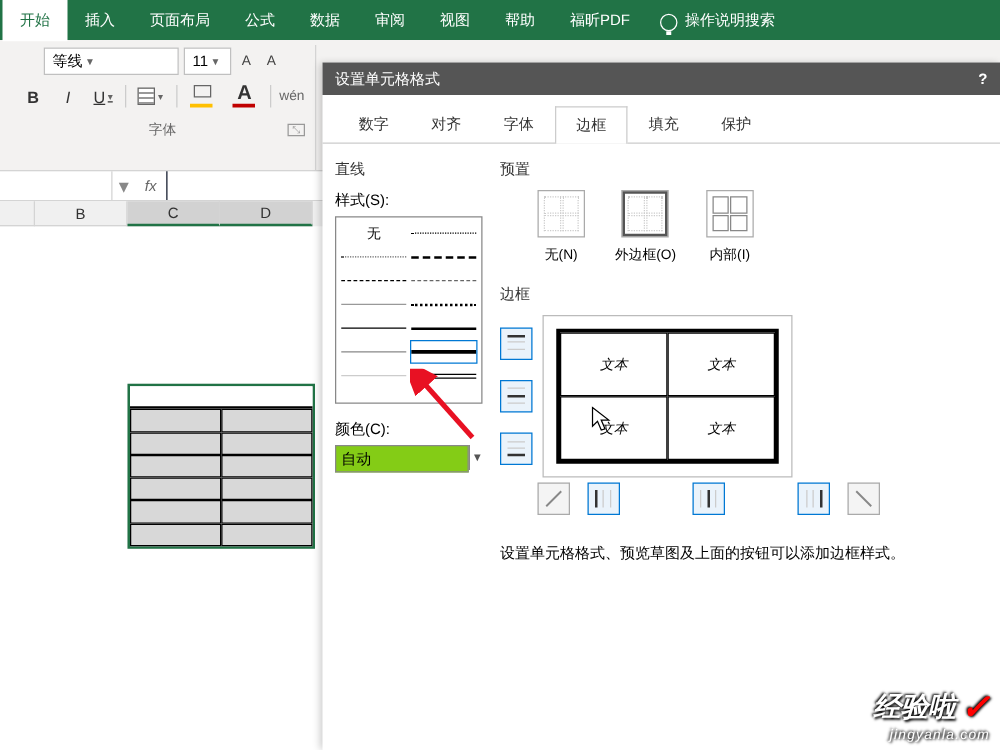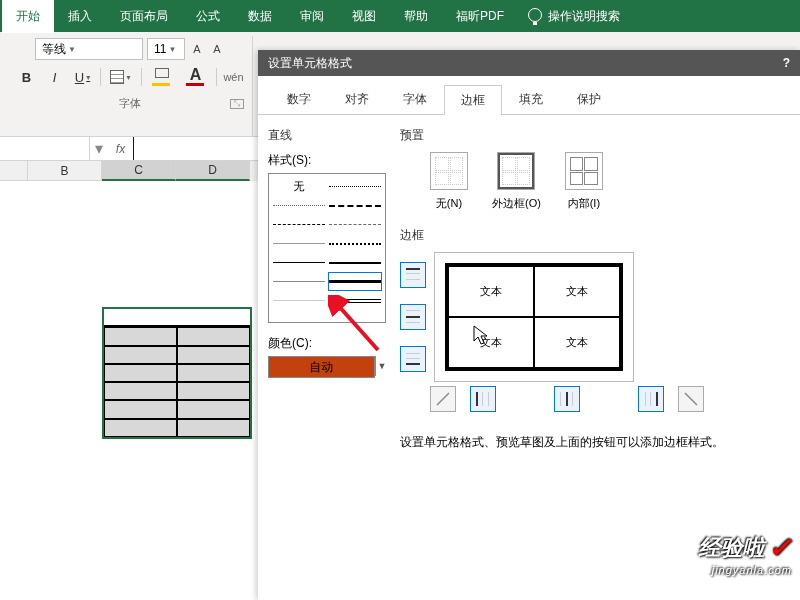--- a/index.html
+++ b/index.html
@@ -2,21 +2,21 @@
 <html><head>
 <meta charset="utf-8">
 <style>
 * { box-sizing: border-box; margin: 0; padding: 0; font-family: "Microsoft YaHei", sans-serif; }
 body { width: 800px; height: 600px; overflow: hidden; background: #fff; position: relative; }
 
 
 .ribbon-tabs { background: #217346; height: 32px; display: flex; align-items: center; padding: 0 2px; }
 .ribbon-tab { color: #fff; font-size: 12px; padding: 8px 14px; cursor: pointer; }
 .ribbon-tab.active { background: #fff; color: #217346; }
-.tell-me { display: flex; align-items: flex-start; color: #fff; font-size: 12px; margin-left: 10px; gap: 6px; }
+.tell-me { display: flex; align-items: flex-end; color: #fff; font-size: 12px; margin-left: 10px; gap: 6px; }
 .bulb { width: 14px; height: 14px; border: 1.5px solid #fff; border-radius: 50%; position: relative; }
 .bulb::after { content: ""; position: absolute; bottom: -4px; left: 4px; width: 4px; height: 3px; background: #fff; }
 
 .ribbon-body { background: #f3f2f1; height: 105px; border-bottom: 1px solid #d4d4d4; display: flex; padding: 4px 8px 0; }
 .font-group { display: flex; flex-direction: column; align-items: center; width: 245px; border-right: 1px solid #d4d4d4; padding: 2px 6px 0; }
 .font-row1 { display: flex; gap: 4px; align-items: center; margin-bottom: 6px; }
 .font-box { background: #fff; border: 1px solid #c0c0c0; height: 22px; display: flex; align-items: center; padding: 0 6px; font-size: 12px; }
 .font-name { width: 108px; text-align: center; }
 .font-size { width: 38px; }
 .tiny-btn { width: 16px; height: 22px; display: flex; align-items: center; justify-content: center; font-size: 11px; color: #444; }
@@ -79,52 +79,52 @@
 .ls7 span { border-top: 2px dotted #000; }
 .ls8 span { border-top: 2px solid #000; }
 .ls9 span { border-top: 3px solid #000; }
 .ls10 span { border-top: 1px solid #ccc; }
 .ls11 span { border-top: 1px dotted #666; }
 .ls12 span { height: 4px; border-top: 1px solid #000; border-bottom: 1px solid #000; }
 .ls13 span { border-top: 1px solid #888; }
 .ls.sel { outline: 1px solid #0078d4; }
 
 .color-label { font-size: 12px; margin-top: 12px; margin-bottom: 4px; }
-.color-select { width: 112px; height: 22px; border: 1px solid #888; display: flex; align-items: center; justify-content: center; padding: 0 4px; font-size: 12px; background: #c2410c; }
+.color-select { width: 112px; height: 22px; border: 1px solid #888; display: flex; align-items: center; justify-content: flex-start; padding: 0 4px; font-size: 12px; background: #84cc16; }
 .color-dd { width: 14px; height: 20px; border-left: 1px solid #888; display: flex; align-items: center; justify-content: center; font-size: 9px; color: #555; }
 
 .right-col { flex: 1; }
 .presets { display: flex; gap: 24px; margin-bottom: 16px; margin-left: 30px; }
 .preset { display: flex; flex-direction: column; align-items: center; gap: 6px; }
 .preset-icon { width: 38px; height: 38px; border: 1px solid #aaa; padding: 4px; display: grid; grid-template-columns: 1fr 1fr; grid-template-rows: 1fr 1fr; gap: 1px; background: #fff; }
 .p-none .pc { border: 1px dotted #ccc; }
 .p-out { outline: 2px solid #555; outline-offset: -3px; }
 .p-out .pc { border: 1px dotted #ccc; }
 .p-in .pc { border: 1px solid #888; }
 .preset-label { font-size: 11px; }
 
 .border-section { display: flex; gap: 4px; position: relative; }
 .side-btns { display: flex; flex-direction: column; gap: 16px; margin-top: 10px; }
 .bb { width: 26px; height: 26px; border: 1px solid #0078d4; background: #eaf3fb; display: flex; align-items: center; justify-content: center; }
 .bb svg { width: 16px; height: 16px; }
-.preview-box { width: 200px; height: 130px; border: 1px solid #bbb; margin-left: 4px; padding: 10px; position: relative; }
+.preview-box { width: 200px; height: 130px; border: 1px solid #bbb; margin-left: 4px; padding: 10px; position: relative; font-style: italic; }
 .preview-grid { width: 100%; height: 100%; display: grid; grid-template-columns: 1fr 1fr; grid-template-rows: 1fr 1fr; border: 3px solid #000; }
 .pv-cell { border: 1.5px solid #000; display: flex; align-items: center; justify-content: center; font-size: 11px; }
 .cursor { position: absolute; left: 38px; top: 72px; }
 .bottom-btns { display: flex; gap: 14px; margin-top: 4px; margin-left: 30px; align-items: center; }
 .bb2 { width: 26px; height: 26px; border: 1px solid #0078d4; background: #eaf3fb; display: flex; align-items: center; justify-content: center; }
 .bb-gray { border-color: #aaa; background: #f4f4f4; }
 
 .hint { font-size: 12px; margin-top: 22px; }
 
 
 .arrow { position: absolute; left: 328px; top: 295px; pointer-events: none; }
 
 
-.watermark { position: absolute; right: 8px; bottom: 24px; text-align: right; color: #fff; text-shadow: 1px 1px 2px #000, -1px -1px 2px #000; }
+.watermark { position: absolute; right: 8px; bottom: 6px; text-align: right; color: #fff; text-shadow: 1px 1px 2px #000, -1px -1px 2px #000; }
 .wm-big { font-size: 22px; font-weight: bold; font-style: italic; display: flex; align-items: center; gap: 4px; justify-content: flex-end; }
 .wm-check { color: #f00; font-size: 28px; }
 .wm-small { font-size: 11px; letter-spacing: 1px; font-style: italic; }
 
 .dd-caret { font-size: 8px; color: #666; margin-left: 2px; }
 </style>
 </head>
 <body>
 
 <div class="ribbon-tabs">

